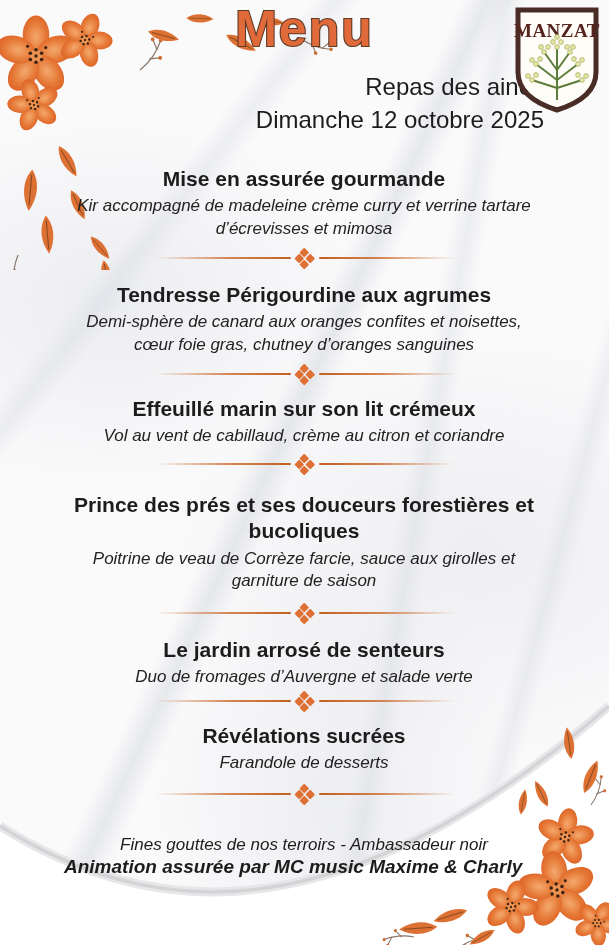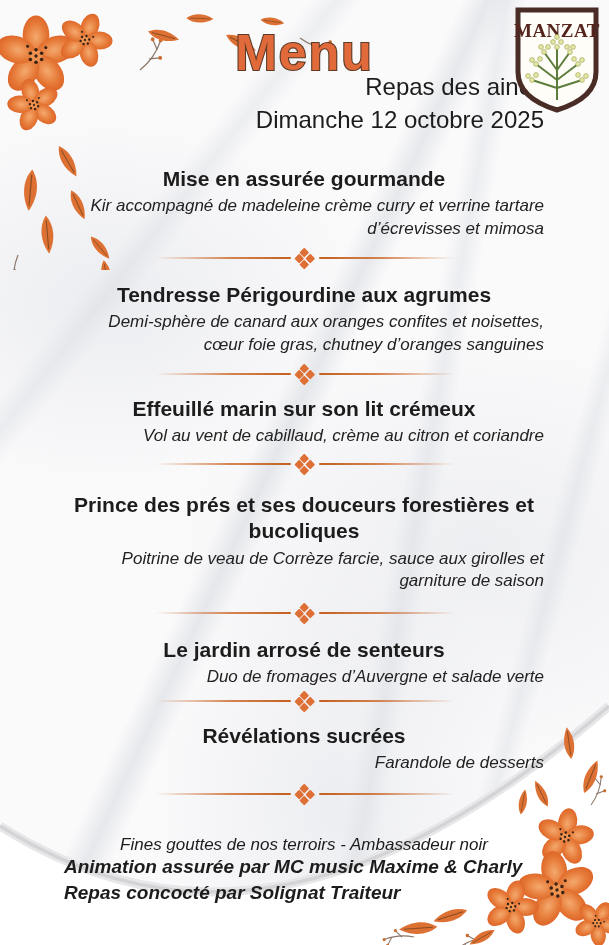--- a/index.html
+++ b/index.html
@@ -12,32 +12,32 @@
       radial-gradient(ellipse 300px 420px at 55% 85%, rgba(206,209,218,.30), transparent 62%),
       linear-gradient(115deg, transparent 44%, rgba(186,190,200,.30) 46.5%, transparent 49%),
       linear-gradient(100deg, transparent 63%, rgba(196,200,209,.26) 65.5%, transparent 68%),
       linear-gradient(128deg, transparent 23%, rgba(196,200,209,.24) 25%, transparent 27%),
       linear-gradient(105deg, transparent 80%, rgba(190,194,204,.22) 82%, transparent 84%);
     font-family:"Liberation Sans", sans-serif;
     color:#1c1c1c;
   }
   .layer{position:absolute;left:0;top:0;width:609px;height:945px;pointer-events:none;}
   .menu-title{
-    position:absolute;left:0;top:24px;width:609px;text-align:center;
+    position:absolute;left:0;top:0;width:609px;text-align:center;
     font-size:50px;font-weight:800;letter-spacing:2px;
     color:#e06a3a;-webkit-text-stroke:2.2px #5d3b27;paint-order:stroke fill;
     z-index:4;margin:0;
   }
   .event-head{
     position:absolute;left:64px;top:70px;width:480px;text-align:right;
     font-size:24px;line-height:1.38;font-weight:400;z-index:4;
   }
   section.course{position:absolute;left:64px;width:480px;text-align:center;z-index:4;}
   .course-title{margin:0;font-size:21px;font-weight:700;line-height:1.25;}
-  .course-desc{margin:3px 0 0 0;font-size:17px;font-style:italic;line-height:1.32;color:#222;text-align:right;}
+  .course-desc{margin:3px 0 0 0;font-size:17px;font-style:italic;line-height:1.32;color:#222;}
   .wine-note{
     position:absolute;left:64px;top:804px;width:480px;text-align:center;
     font-size:17px;font-style:italic;z-index:4;margin-top:31px;
   }
   .footer-note{
     position:absolute;left:64px;top:854px;width:500px;
     font-size:19px;font-weight:700;font-style:italic;line-height:1.35;z-index:4;
   }
   .divider{
     position:absolute;left:50%;margin-left:-150px;width:300px;height:18px;
@@ -277,16 +277,15 @@
         <i class="dm3"></i>
         <i class="dm4"></i>
       </span>
     <span class="dline r"></span>
   </div>
 
   <div class="wine-note">Fines gouttes de nos terroirs - Ambassadeur noir</div>
 
   <div class="footer-note">
     <div>Animation assurée par MC music Maxime &amp; Charly</div>
-    <div>Repas concocté par Solignat Traiteur</div>
   </div>
 
 </div>
 
 </body></html>

